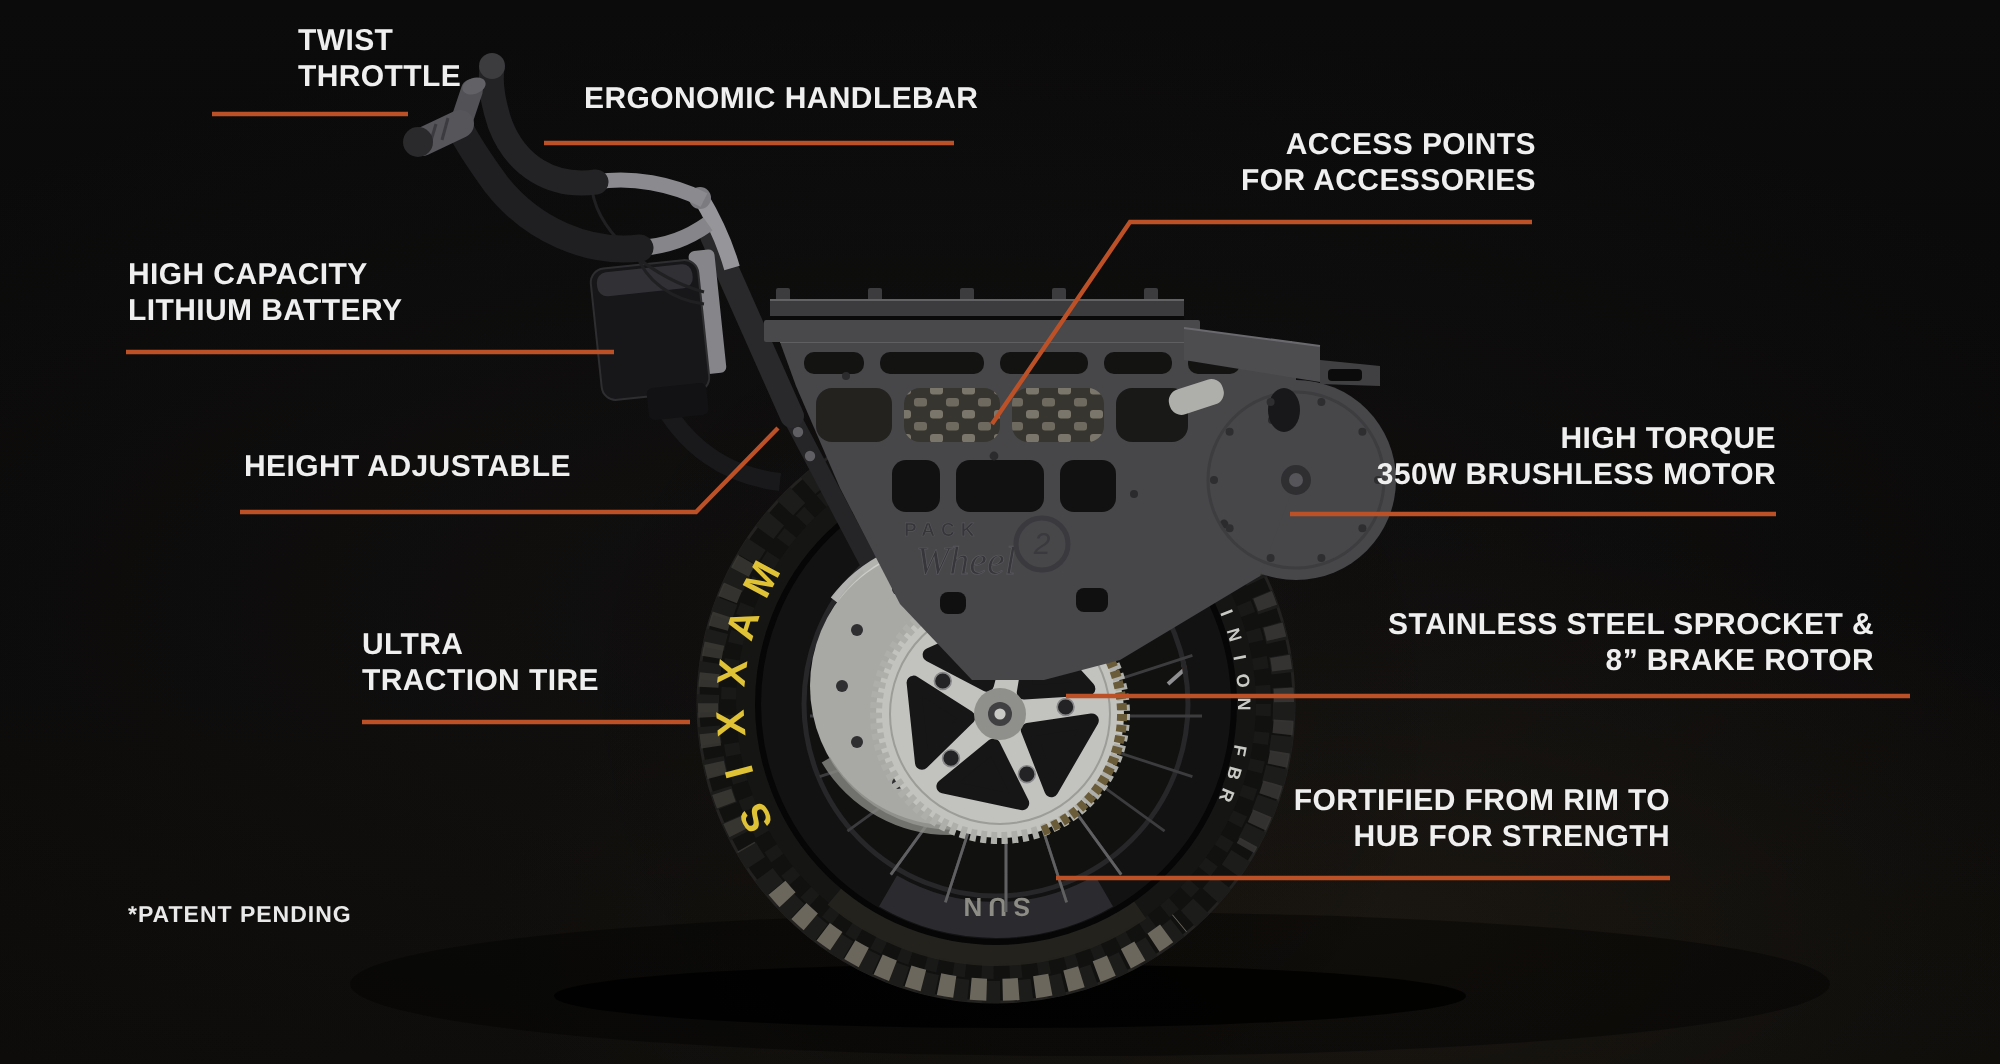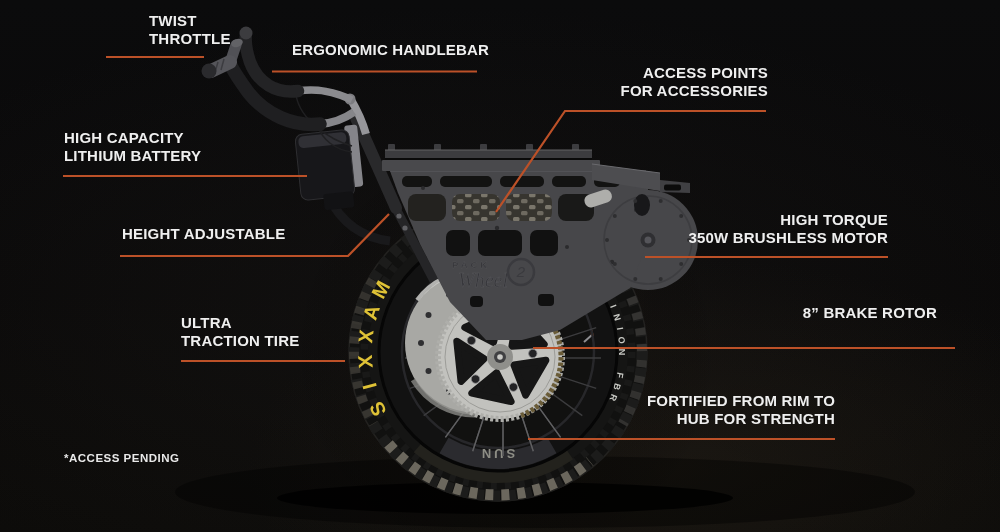--- a/index.html
+++ b/index.html
@@ -299,28 +299,29 @@
   <div class="callout" style="left:122px;top:193px;margin-top:32px;">
     <div>HEIGHT ADJUSTABLE</div>
   </div>
 
   <div class="callout right" style="right:112px;top:211px;">
     <div>HIGH TORQUE</div>
     <div>350W BRUSHLESS MOTOR</div>
   </div>
 
   <div class="callout right" style="right:63px;top:304px;">
+    <div>STAINLESS STEEL SPROCKET &amp;</div>
     <div>8” BRAKE ROTOR</div>
   </div>
 
   <div class="callout" style="left:181px;top:314px;">
     <div>ULTRA</div>
     <div>TRACTION TIRE</div>
   </div>
 
   <div class="callout right" style="right:165px;top:392px;">
     <div>FORTIFIED FROM RIM TO</div>
     <div>HUB FOR STRENGTH</div>
   </div>
 
-  <div class="footnote" style="left:64px;top:452px;">*ACCESS PENDING</div>
+  <div class="footnote" style="left:64px;top:452px;">*PATENT PENDING</div>
 
 </div>
 
 </body></html>

